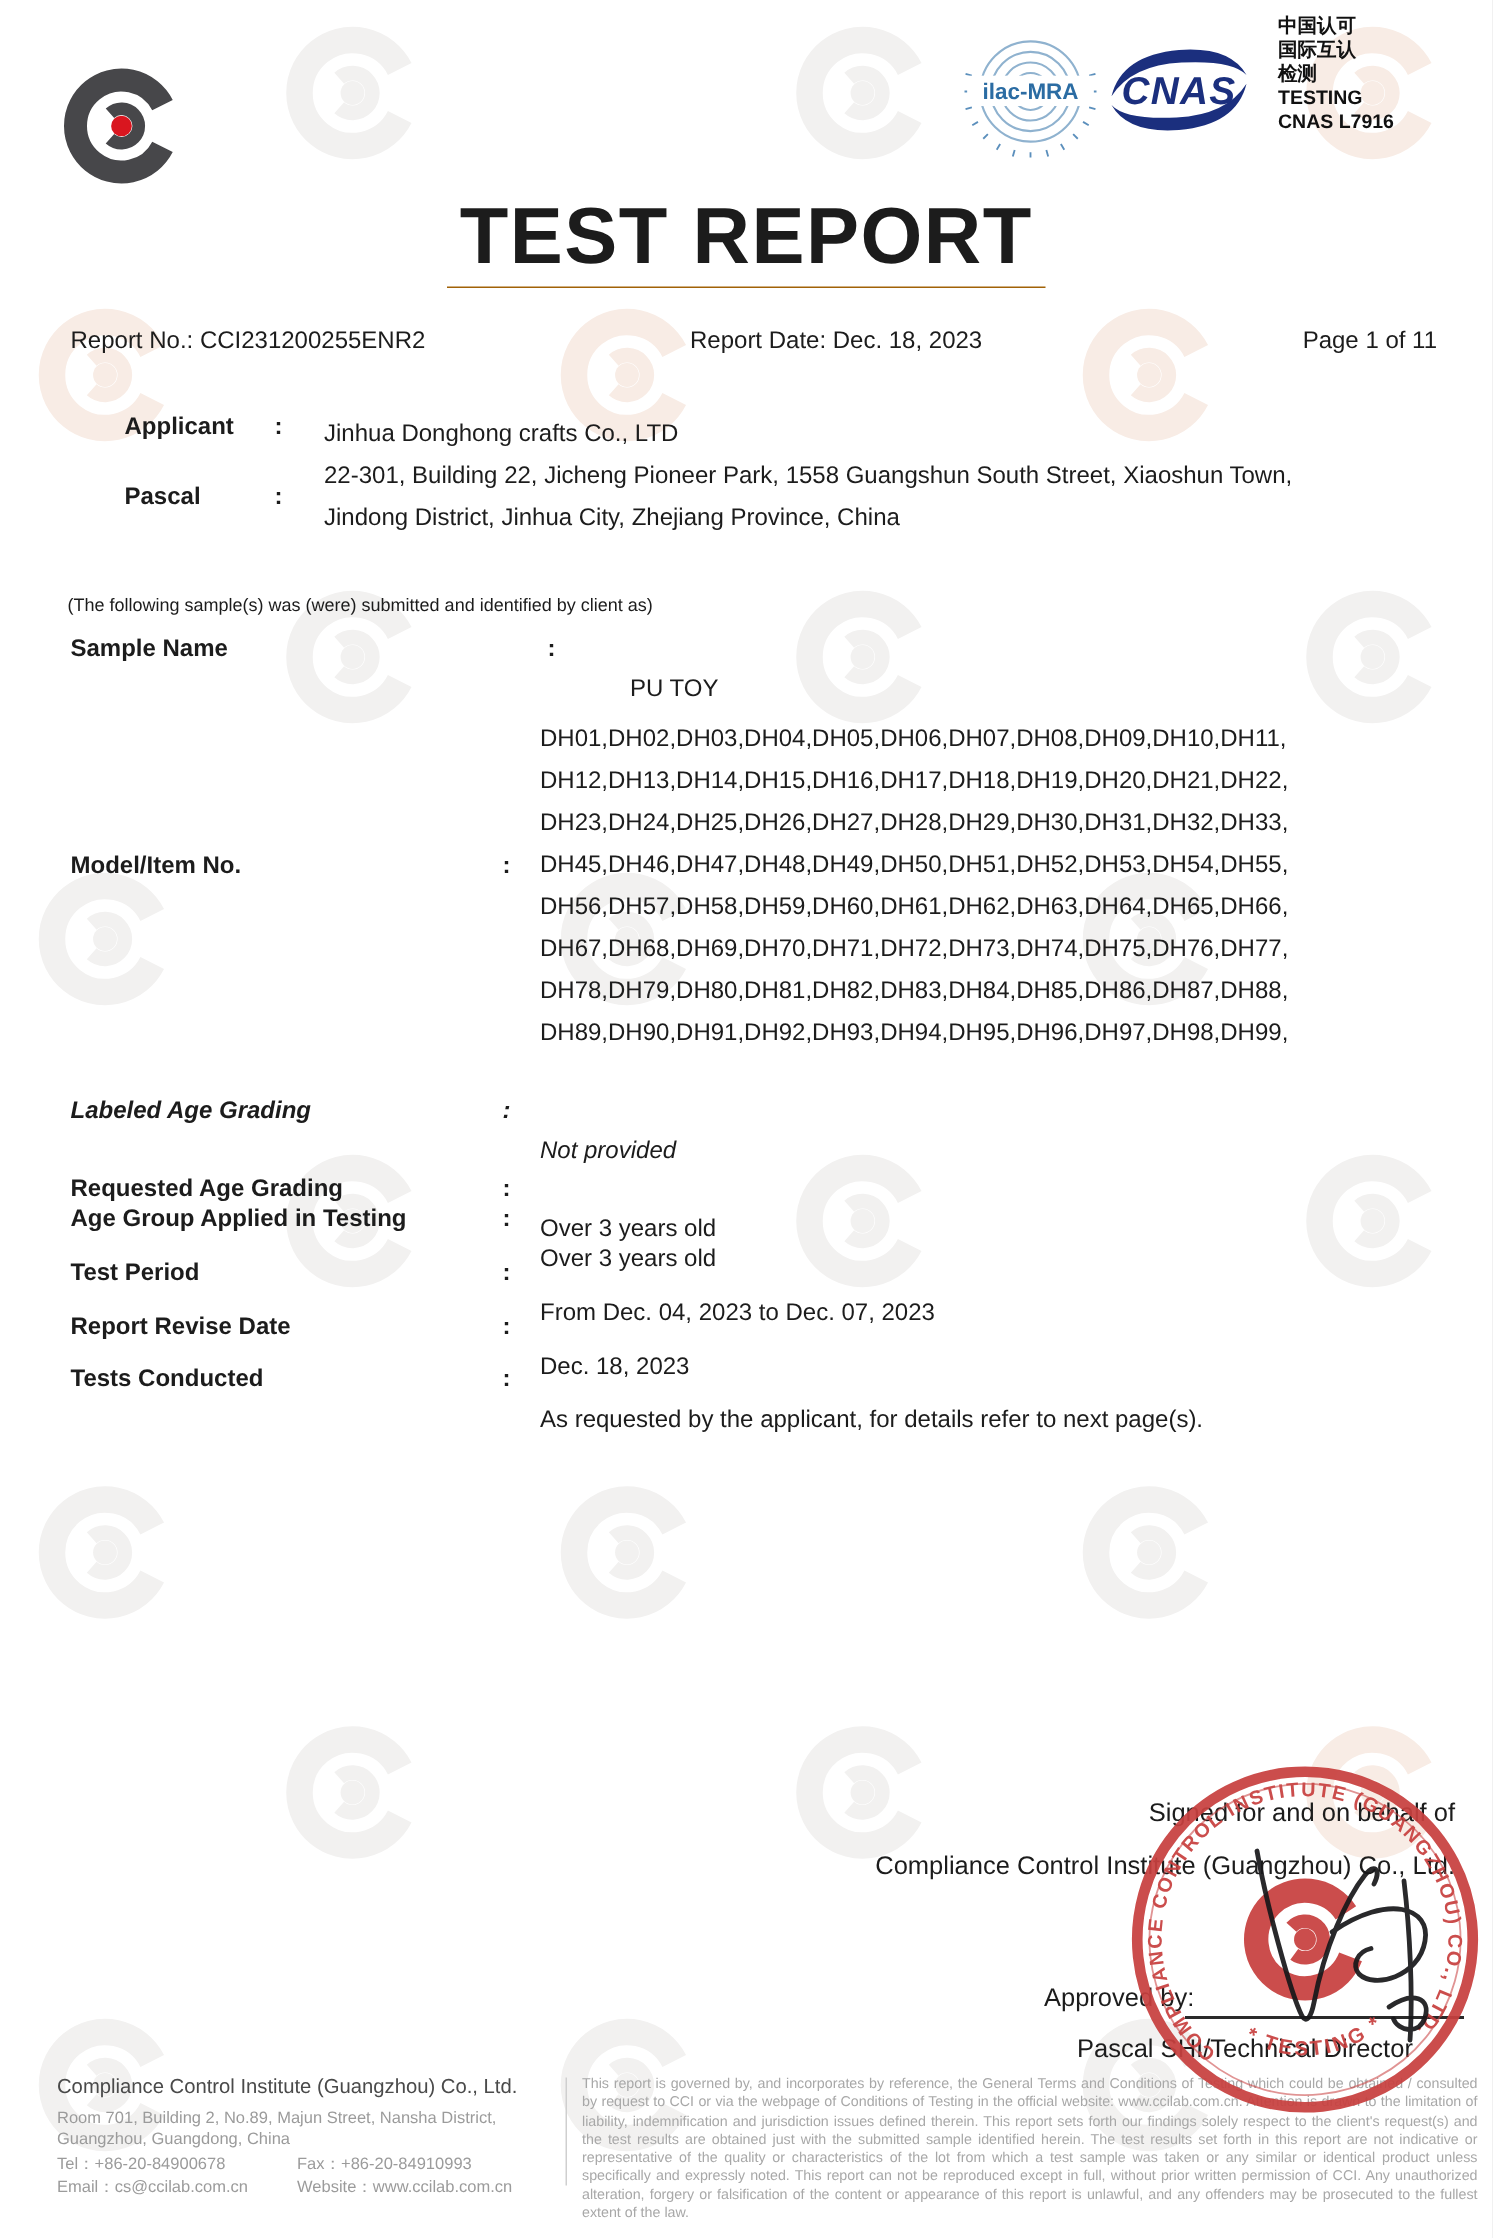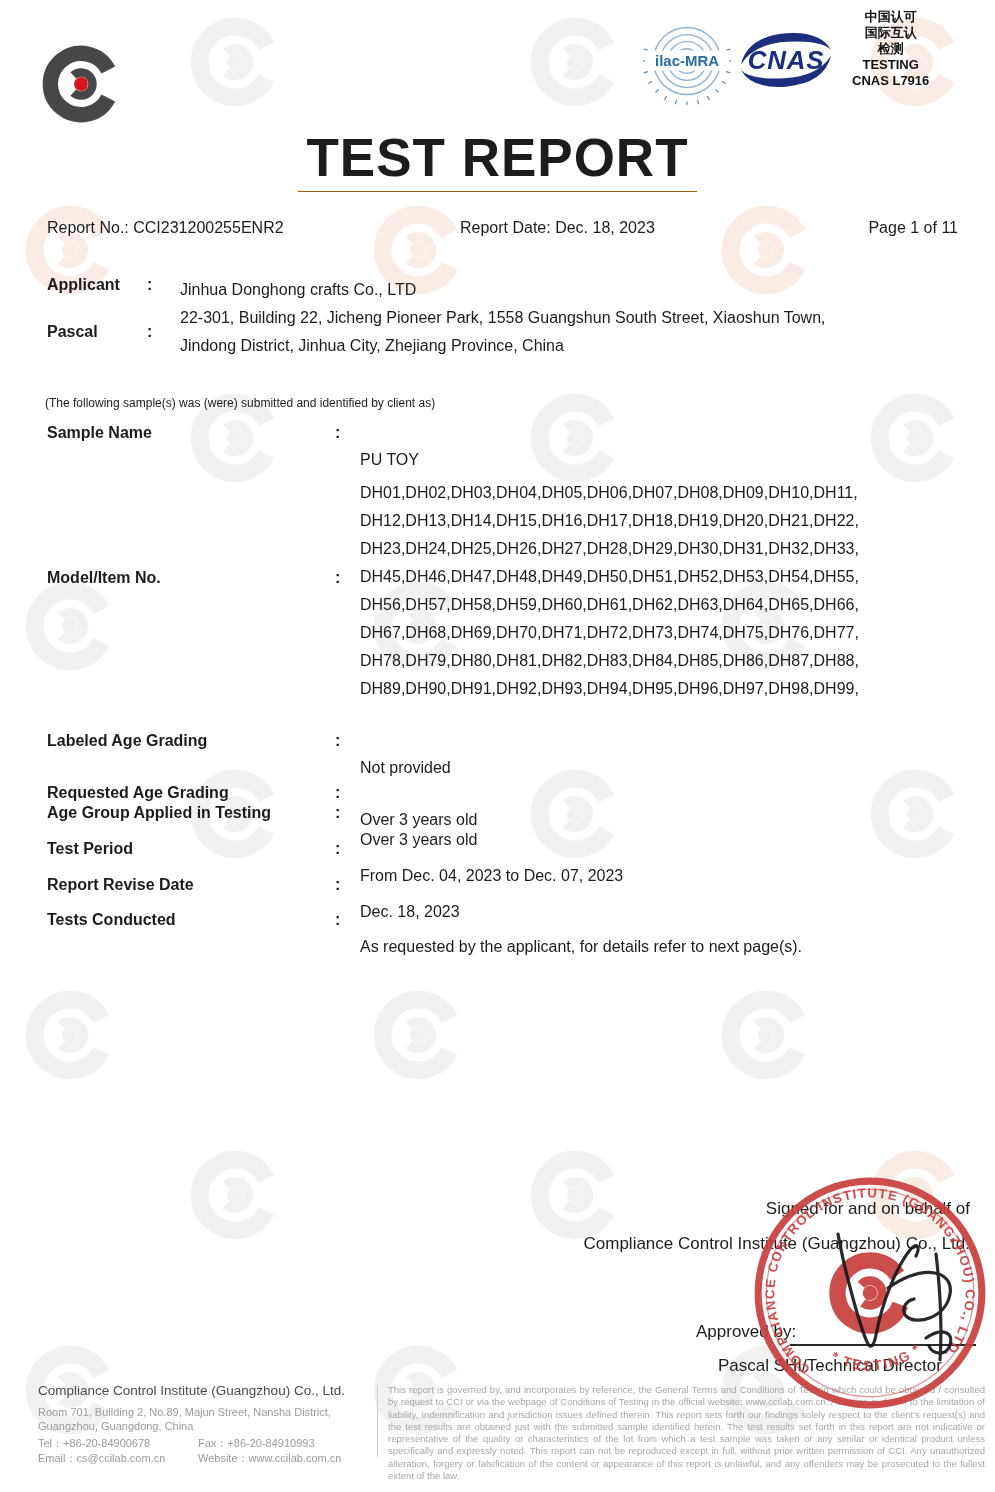--- a/index.html
+++ b/index.html
@@ -9,50 +9,50 @@
     font-family:"Liberation Sans","DejaVu Sans",sans-serif;color:#1c1c1c;
   }
   
   .wm{position:absolute;width:106px;height:106px;color:#f2f1f0;z-index:0;}
   .wm.warm{color:#f8ece5;}
   
   .hdr-logo{position:absolute;left:35px;top:38px;width:92px;height:92px;z-index:1;}
   .ilac{position:absolute;left:643px;top:17px;width:88px;height:88px;z-index:1;}
   .cnas{position:absolute;left:736px;top:30px;width:100px;height:60px;z-index:1;}
   .accred-text{position:absolute;left:852px;top:9px;z-index:1;}
-  .accred-text div{font-size:13px;font-weight:700;line-height:16px;color:#111;text-align:center;}
+  .accred-text div{font-size:13px;font-weight:700;line-height:16px;color:#111;}
   .title-wrap{position:absolute;left:0;right:0;top:127px;text-align:center;z-index:1;}
   .title{display:inline-block;font-size:53px;font-weight:800;letter-spacing:1px;
     border-bottom:1px solid #a16207;padding:0 8px 3px 8px;}
   
   .meta{position:absolute;left:47px;right:37px;top:219px;height:22px;font-size:16px;z-index:1;}
   .meta .m1{position:absolute;left:0;}
   .meta .m2{position:absolute;left:413px;}
   .meta .m3{position:absolute;right:0;}
   
   .app-block{position:absolute;left:47px;right:37px;top:276px;z-index:1;font-size:16px;}
   .app-row{position:absolute;left:0;right:0;display:flex;}
   .lbl{font-weight:700;}
-  .app-row .lbl{width:100px;flex:0 0 100px;}
+  .app-row .lbl{width:100px;flex:0 0 100px;margin-left:36px;}
   .app-row .colon{width:33px;flex:0 0 33px;font-weight:700;}
   .app-row .val{flex:1;line-height:28px;}
   .row-applicant{top:0;}
   .row-address{top:28px;align-items:center;}
   
   .note{position:absolute;left:45px;top:396px;font-size:12px;z-index:1;}
   
   .sample-block{position:absolute;left:47px;right:37px;top:424px;z-index:1;font-size:16px;}
   .s-row{position:absolute;left:0;right:0;display:flex;}
   .s-row .lbl{width:288px;flex:0 0 288px;}
   .s-row .colon{width:25px;flex:0 0 25px;font-weight:700;}
   .s-row .val{flex:1;margin-top:27px;}
-  .r-sample{top:0;}
+  .r-sample{top:0;gap:30px;}
   .r-model{top:28px;align-items:center;}
   .r-model .model-lines div{line-height:28px;}
-  .r-labeled{top:308px;}
+  .r-labeled{top:308px;font-style:italic;}
   .r-requested{top:360px;}
   .r-agegroup{top:380px;}
   .r-period{top:416px;}
   .r-revise{top:452px;}
   .r-conducted{top:487px;}
   
   .signed1{position:absolute;right:25px;top:1199px;font-size:17px;z-index:1;}
   .signed2{position:absolute;right:25px;top:1234px;font-size:17px;z-index:1;}
   .approved{position:absolute;left:696px;top:1322px;font-size:17px;z-index:1;}
   .sig-line{position:absolute;left:790px;top:1344px;width:186px;height:0;

